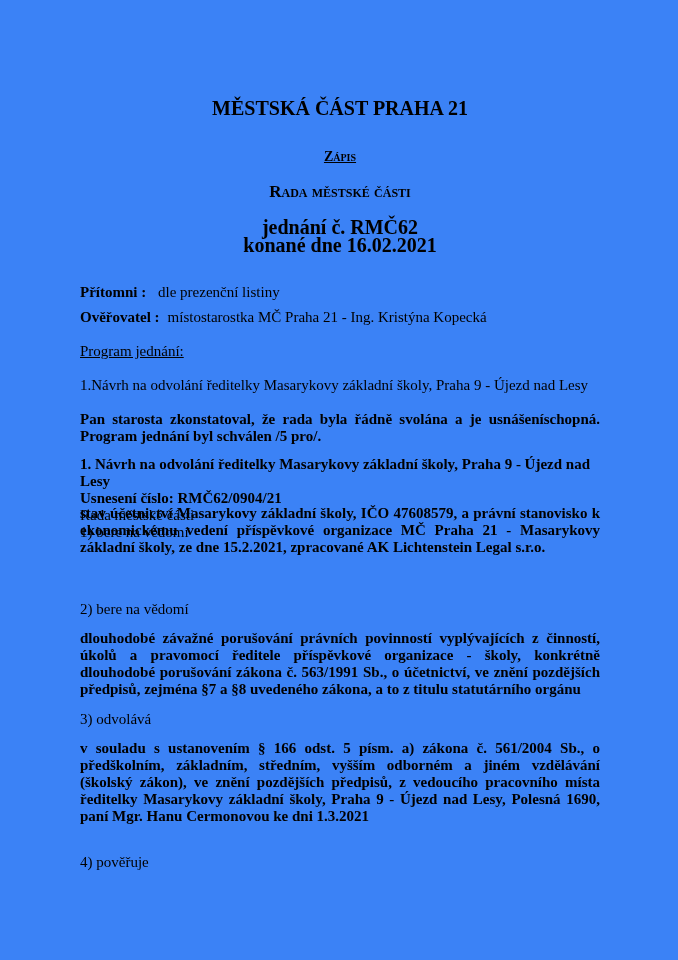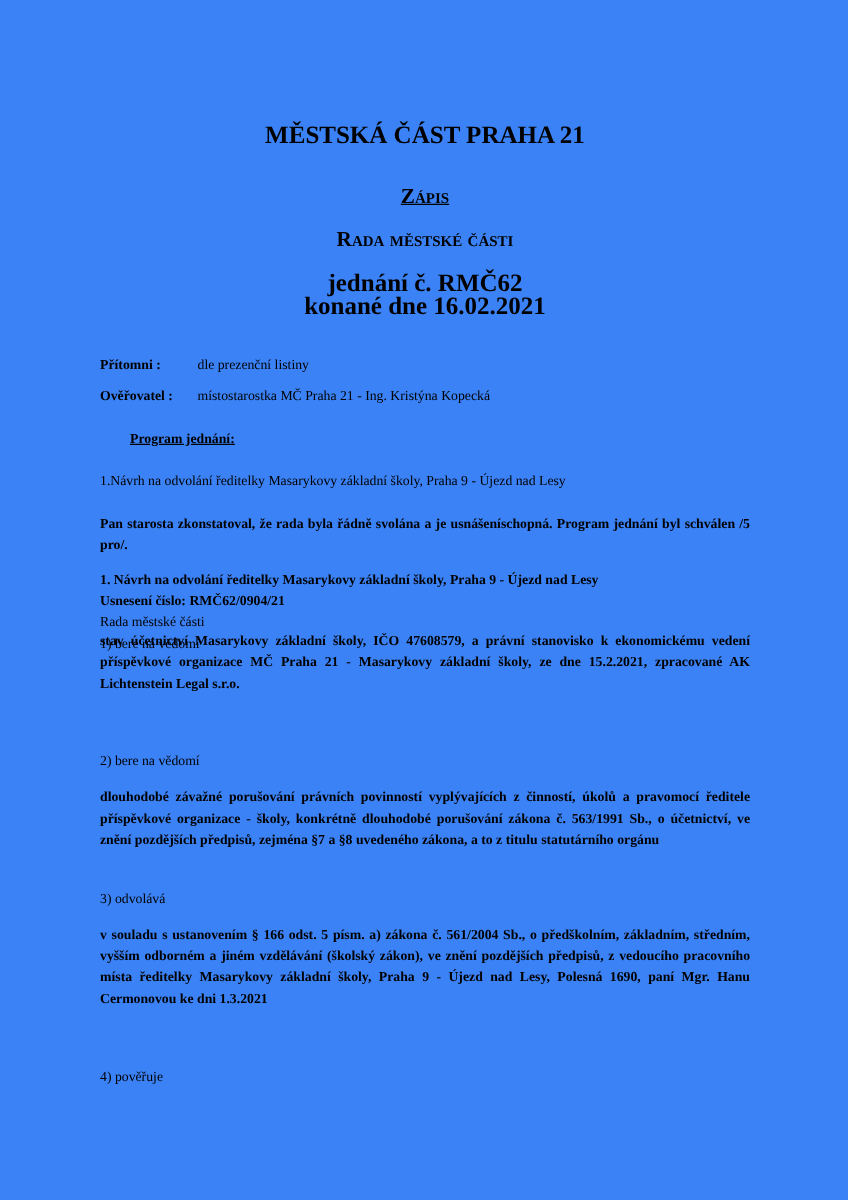--- a/index.html
+++ b/index.html
@@ -13,36 +13,36 @@
     height: 960px;
     background: #3b82f6;
     color: #000000;
     font-family: "Liberation Serif", serif;
     overflow: hidden;
   }
   .block {
     position: absolute;
     left: 80px;
     width: 520px;
-    font-size: 11px;
+    font-size: 15px;
     line-height: 17px;
   }
   .center { text-align: center; }
   .just   { text-align: justify; font-weight: bold; }
   .bold   { font-weight: bold; }
 
   .doc-title {
     top: 97px;
     font-size: 20px;
     line-height: 22px;
     font-weight: bold;
   }
   .doc-type {
     top: 147px;
-    font-size: 17px;
+    font-size: 14px;
     line-height: 20px;
   }
   .doc-type span {
     font-weight: bold;
     font-variant: small-caps;
     text-decoration: underline;
   }
   .body-heading {
     top: 182px;
     font-size: 17px;
@@ -56,23 +56,22 @@
     line-height: 18px;
     font-weight: bold;
   }
   .meta-row .label {
     display: inline-block;
     min-width: 70px;
     font-weight: bold;
     margin-right: 8px;
   }
   .program-heading {
-    font-weight: bold;
+    font-weight: normal;
     text-decoration: underline;
-    margin-left: 24px;
   }
 </style>
 </head>
 <body>
 
 <div class="page">
 
   <div class="block center doc-title">MĚSTSKÁ ČÁST PRAHA 21</div>
 
   <div class="block center doc-type">

